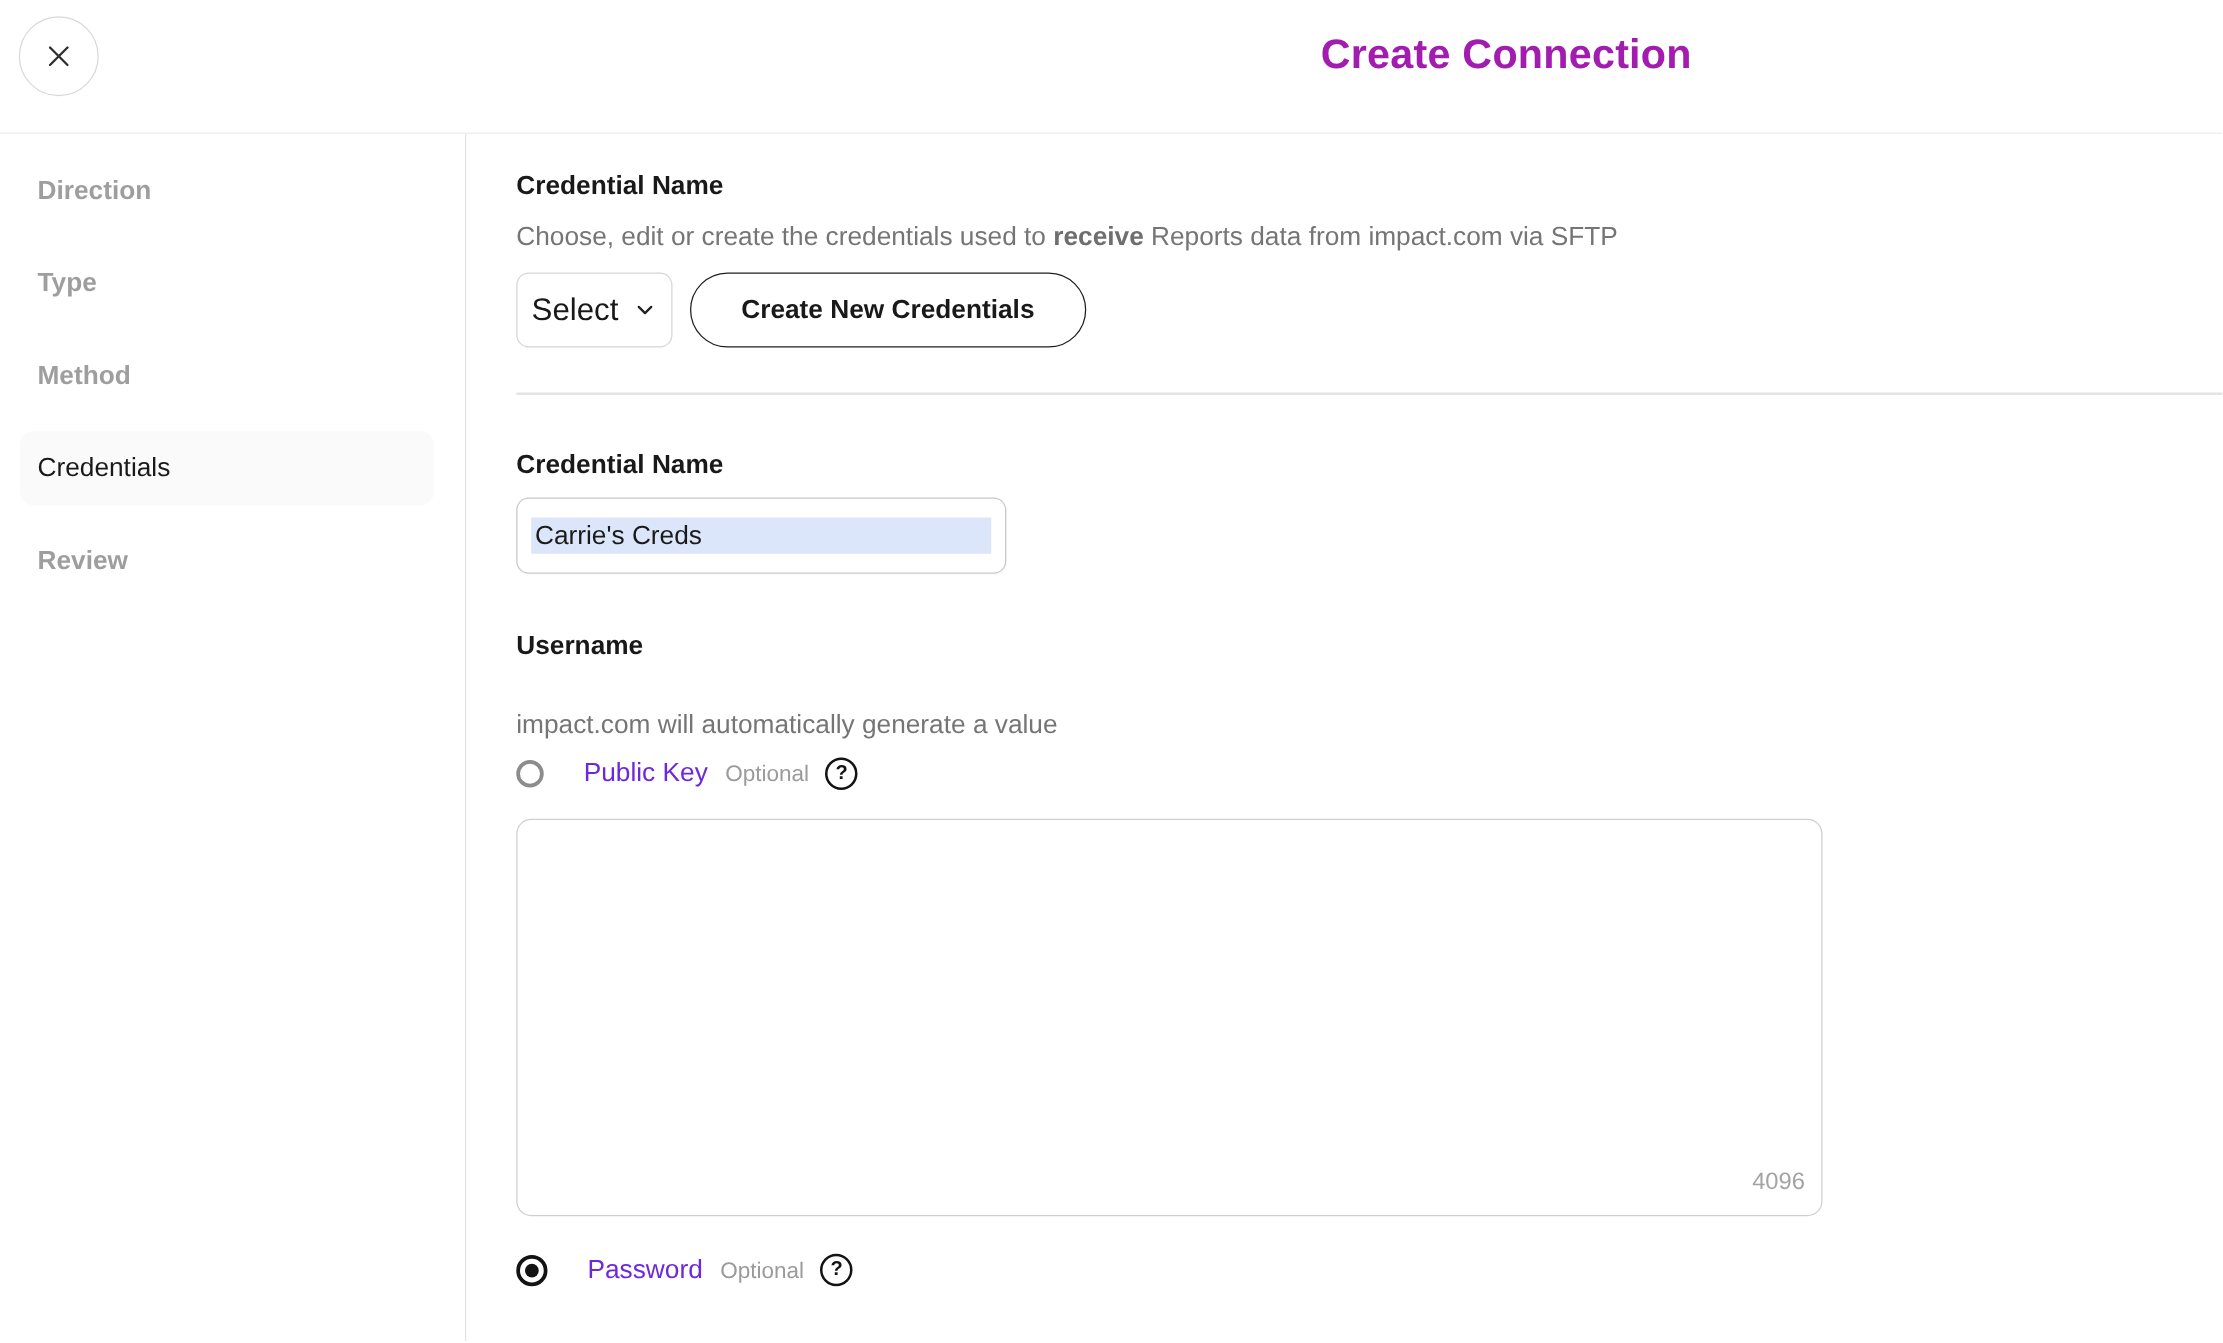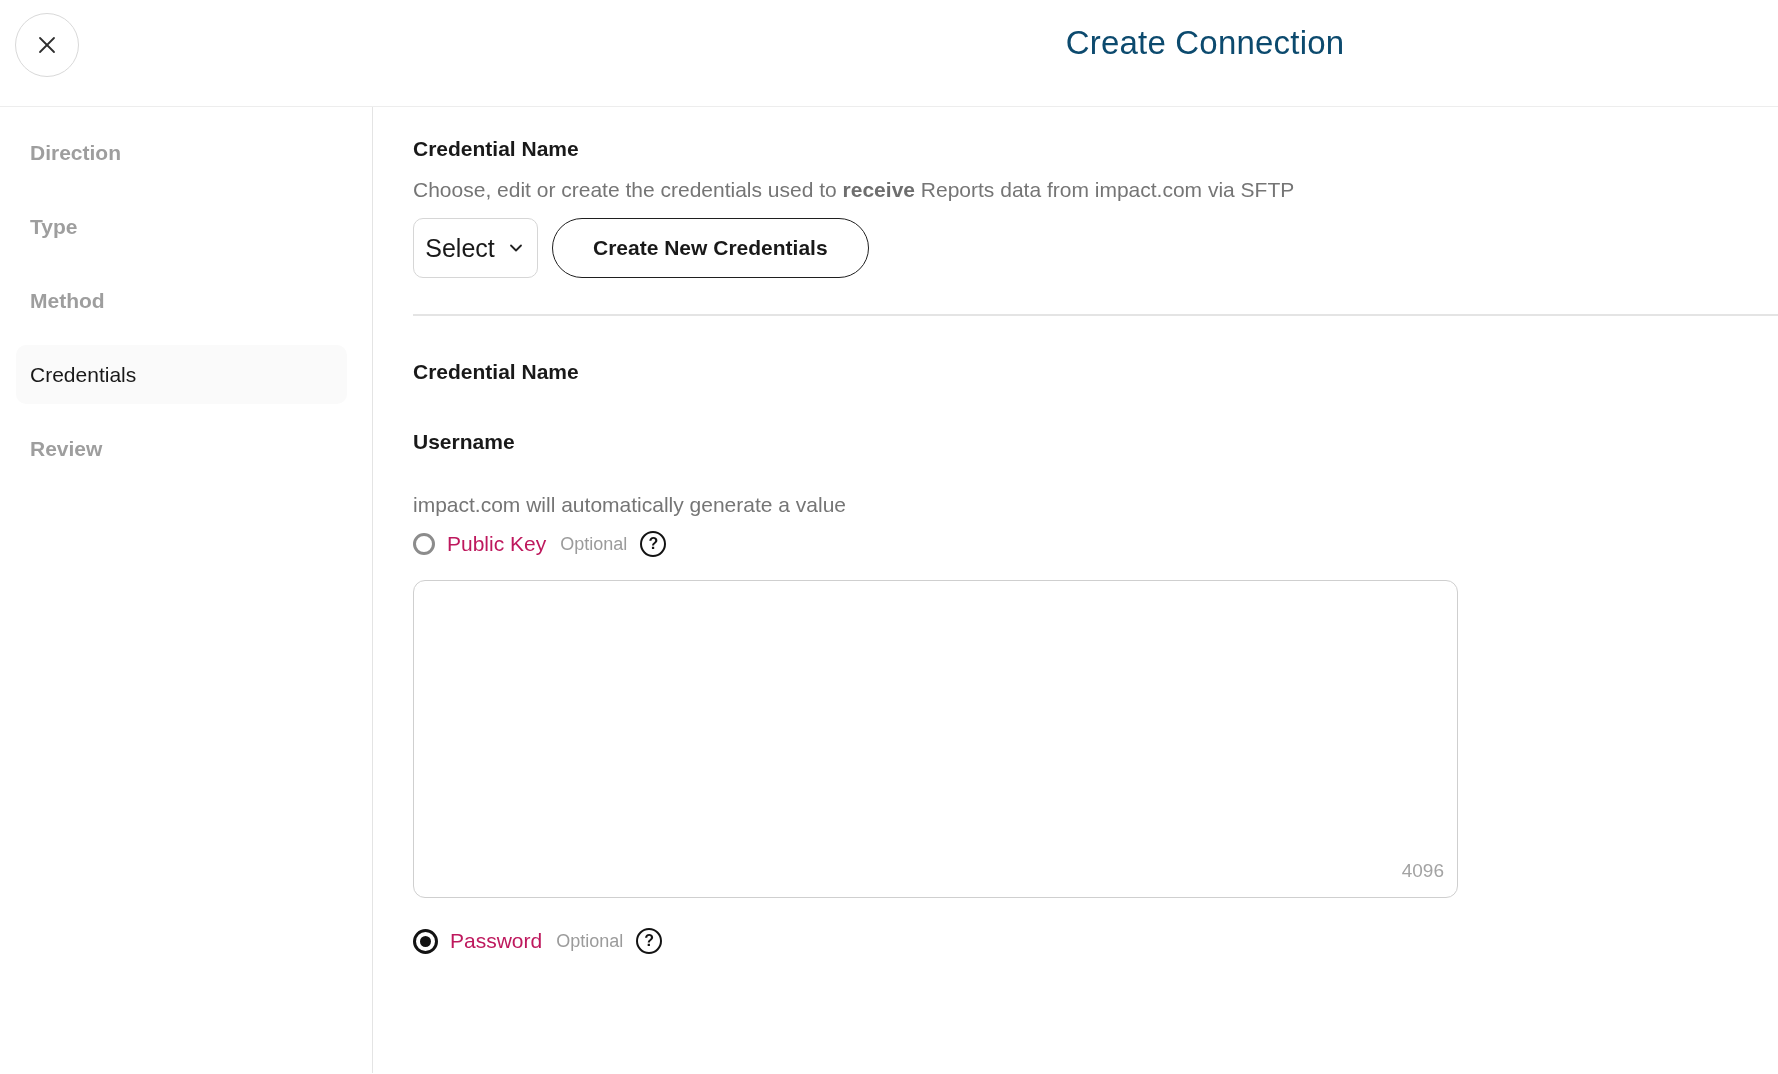--- a/index.html
+++ b/index.html
@@ -5,21 +5,21 @@
   * { margin: 0; padding: 0; box-sizing: border-box; }
   html, body { width: 1778px; height: 1074px; overflow: hidden; background: #ffffff;
     font-family: "Liberation Sans", sans-serif; color: #1a1a1a; }
 
   
   .header { position: relative; height: 107px; background: #fff; border-bottom: 1px solid #ededed; }
   .close-btn { position: absolute; left: 15px; top: 13px; width: 64px; height: 64px;
     border: 1px solid #d9d9d9; border-radius: 50%; background: #fff;
     display: flex; align-items: center; justify-content: center; cursor: pointer; }
   .page-title { position: absolute; left: 1205px; top: 24px; transform: translateX(-50%);
-    font-size: 33px; font-weight: 400; color: #0c4a6e; white-space: nowrap; letter-spacing: 0.2px; }
+    font-size: 33px; font-weight: 700; color: #a21caf; white-space: nowrap; letter-spacing: 0.2px; }
 
   
   .body-row { display: flex; height: 966px; }
   .sidebar { width: 373px; flex: 0 0 373px; border-right: 1px solid #e4e4e4; padding-top: 16px; }
   .main { flex: 1; padding-left: 40px; }
 
   
   .step { width: 331px; height: 59px; margin: 0 0 15px 16px; border-radius: 10px;
     display: flex; align-items: center; padding-left: 14px;
     font-size: 21px; font-weight: 600; color: #9e9e9e; cursor: pointer; }
@@ -51,21 +51,21 @@
 
   .radio-row { display: flex; align-items: center; }
   .radio-row.pk { margin-top: 14px; }
   .radio-row.pw { margin-top: 30px; }
   .radio-off { width: 22px; height: 22px; border: 3px solid #8c8c8c; border-radius: 50%;
     background: #fff; cursor: pointer; flex: 0 0 22px; }
   .radio-on { width: 25px; height: 25px; border: 3px solid #131313; border-radius: 50%;
     background: #fff; display: flex; align-items: center; justify-content: center;
     cursor: pointer; flex: 0 0 25px; }
   .radio-on .dot { width: 11px; height: 11px; background: #131313; border-radius: 50%; }
-  .radio-label { margin-left: 12px; font-size: 21px; font-weight: 500; color: #be185d; }
+  .radio-label { margin-left: 32px; font-size: 21px; font-weight: 500; color: #6d28d9; }
   .optional { margin-left: 14px; font-size: 18px; color: #9b9b9b; }
   .help-icon { margin-left: 13px; width: 26px; height: 26px; border: 2px solid #131313;
     border-radius: 50%; display: flex; align-items: center; justify-content: center;
     font-size: 16px; font-weight: 700; color: #131313; cursor: pointer; }
 
   .textarea-wrap { position: relative; margin-top: 23px; width: 1045px; height: 318px; }
   .textarea-wrap textarea { width: 100%; height: 100%; resize: none; border: 1px solid #cfcfcf;
     border-radius: 12px; outline: none; font-family: "Liberation Sans", sans-serif;
     font-size: 21px; padding: 14px 16px; color: #1a1a1a; background: #fff; }
   .char-count { position: absolute; right: 14px; bottom: 16px; font-size: 19px; color: #a3a3a3;
@@ -110,20 +110,23 @@
           </svg>
         </span>
       </div>
       <div class="create-btn">Create New Credentials</div>
     </div>
 
     <div class="divider"></div>
 
     <div class="field-label">Credential Name</div>
 
+    <div class="text-input">
+      <span class="selected-text">Carrie's Creds</span>
+    </div>
 
     <div class="section-heading" style="margin-top:46px;">Username</div>
 
     <div class="hint-text">impact.com will automatically generate a value</div>
 
     <div class="radio-row pk">
       <div class="radio-off"></div>
       <span class="radio-label">Public Key</span>
       <span class="optional">Optional</span>
       <span class="help-icon">?</span>

